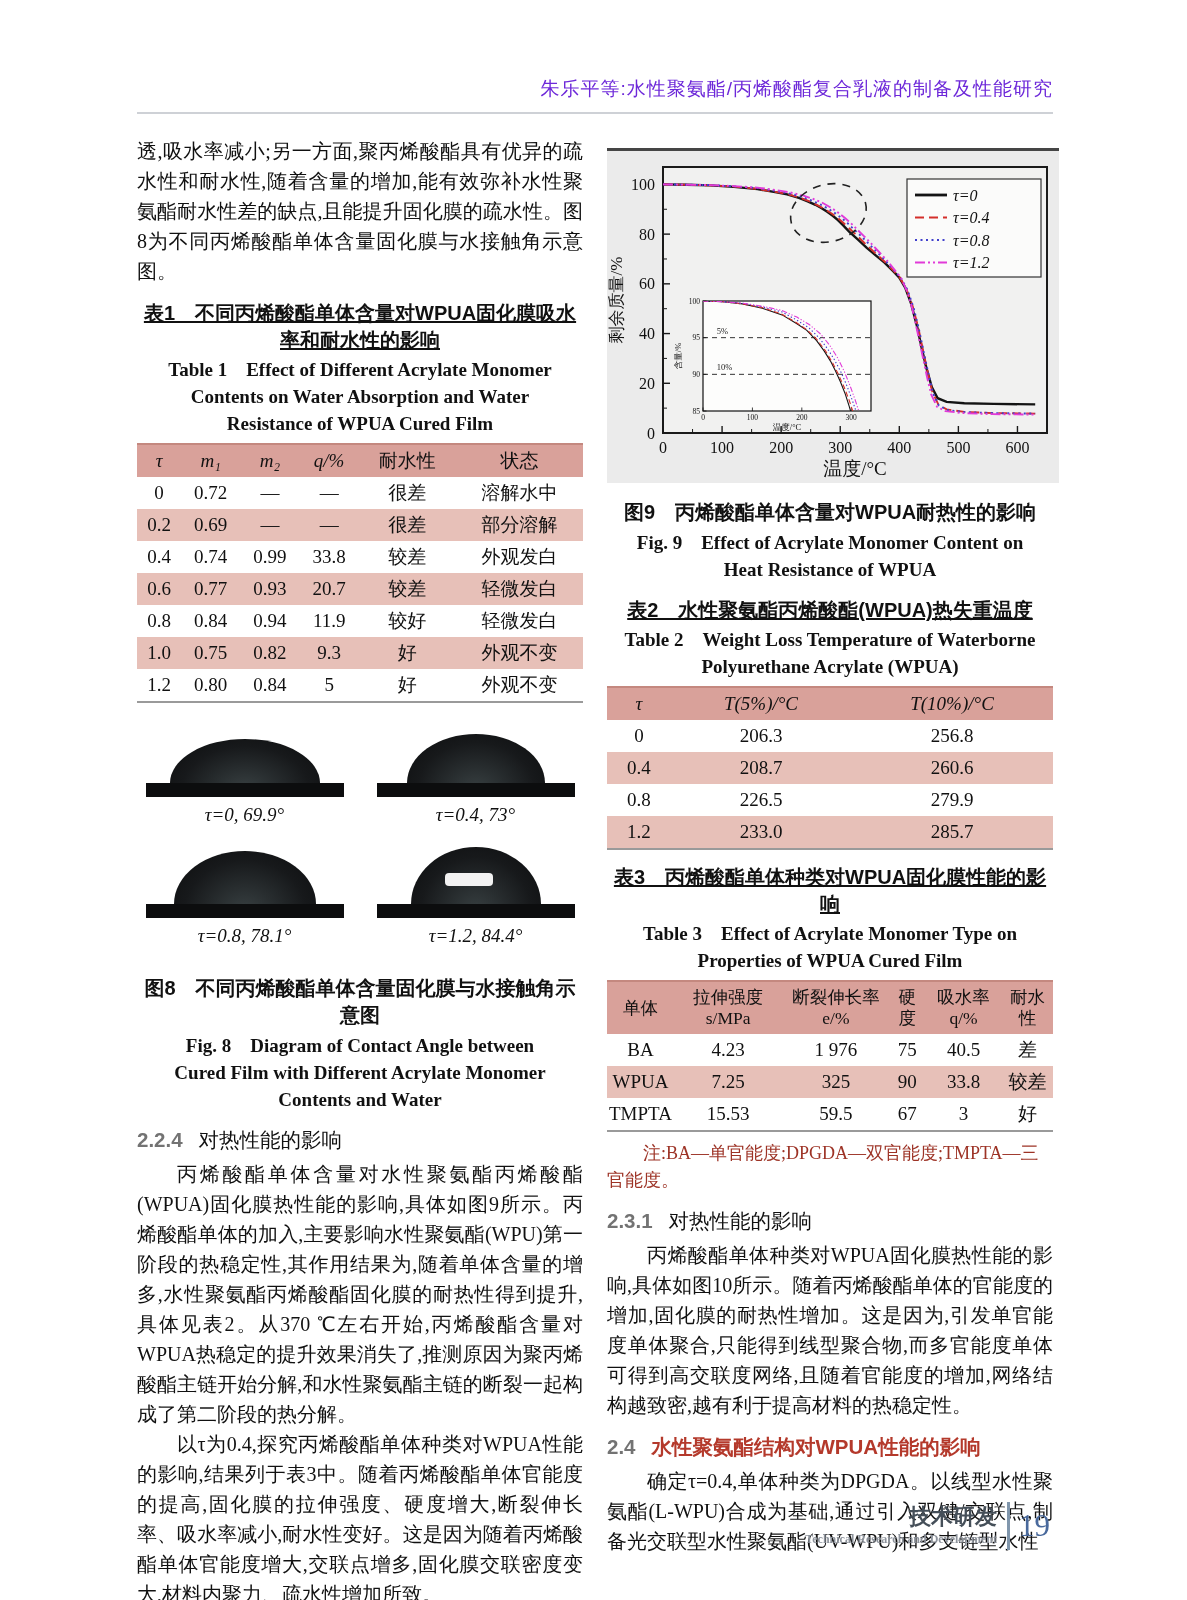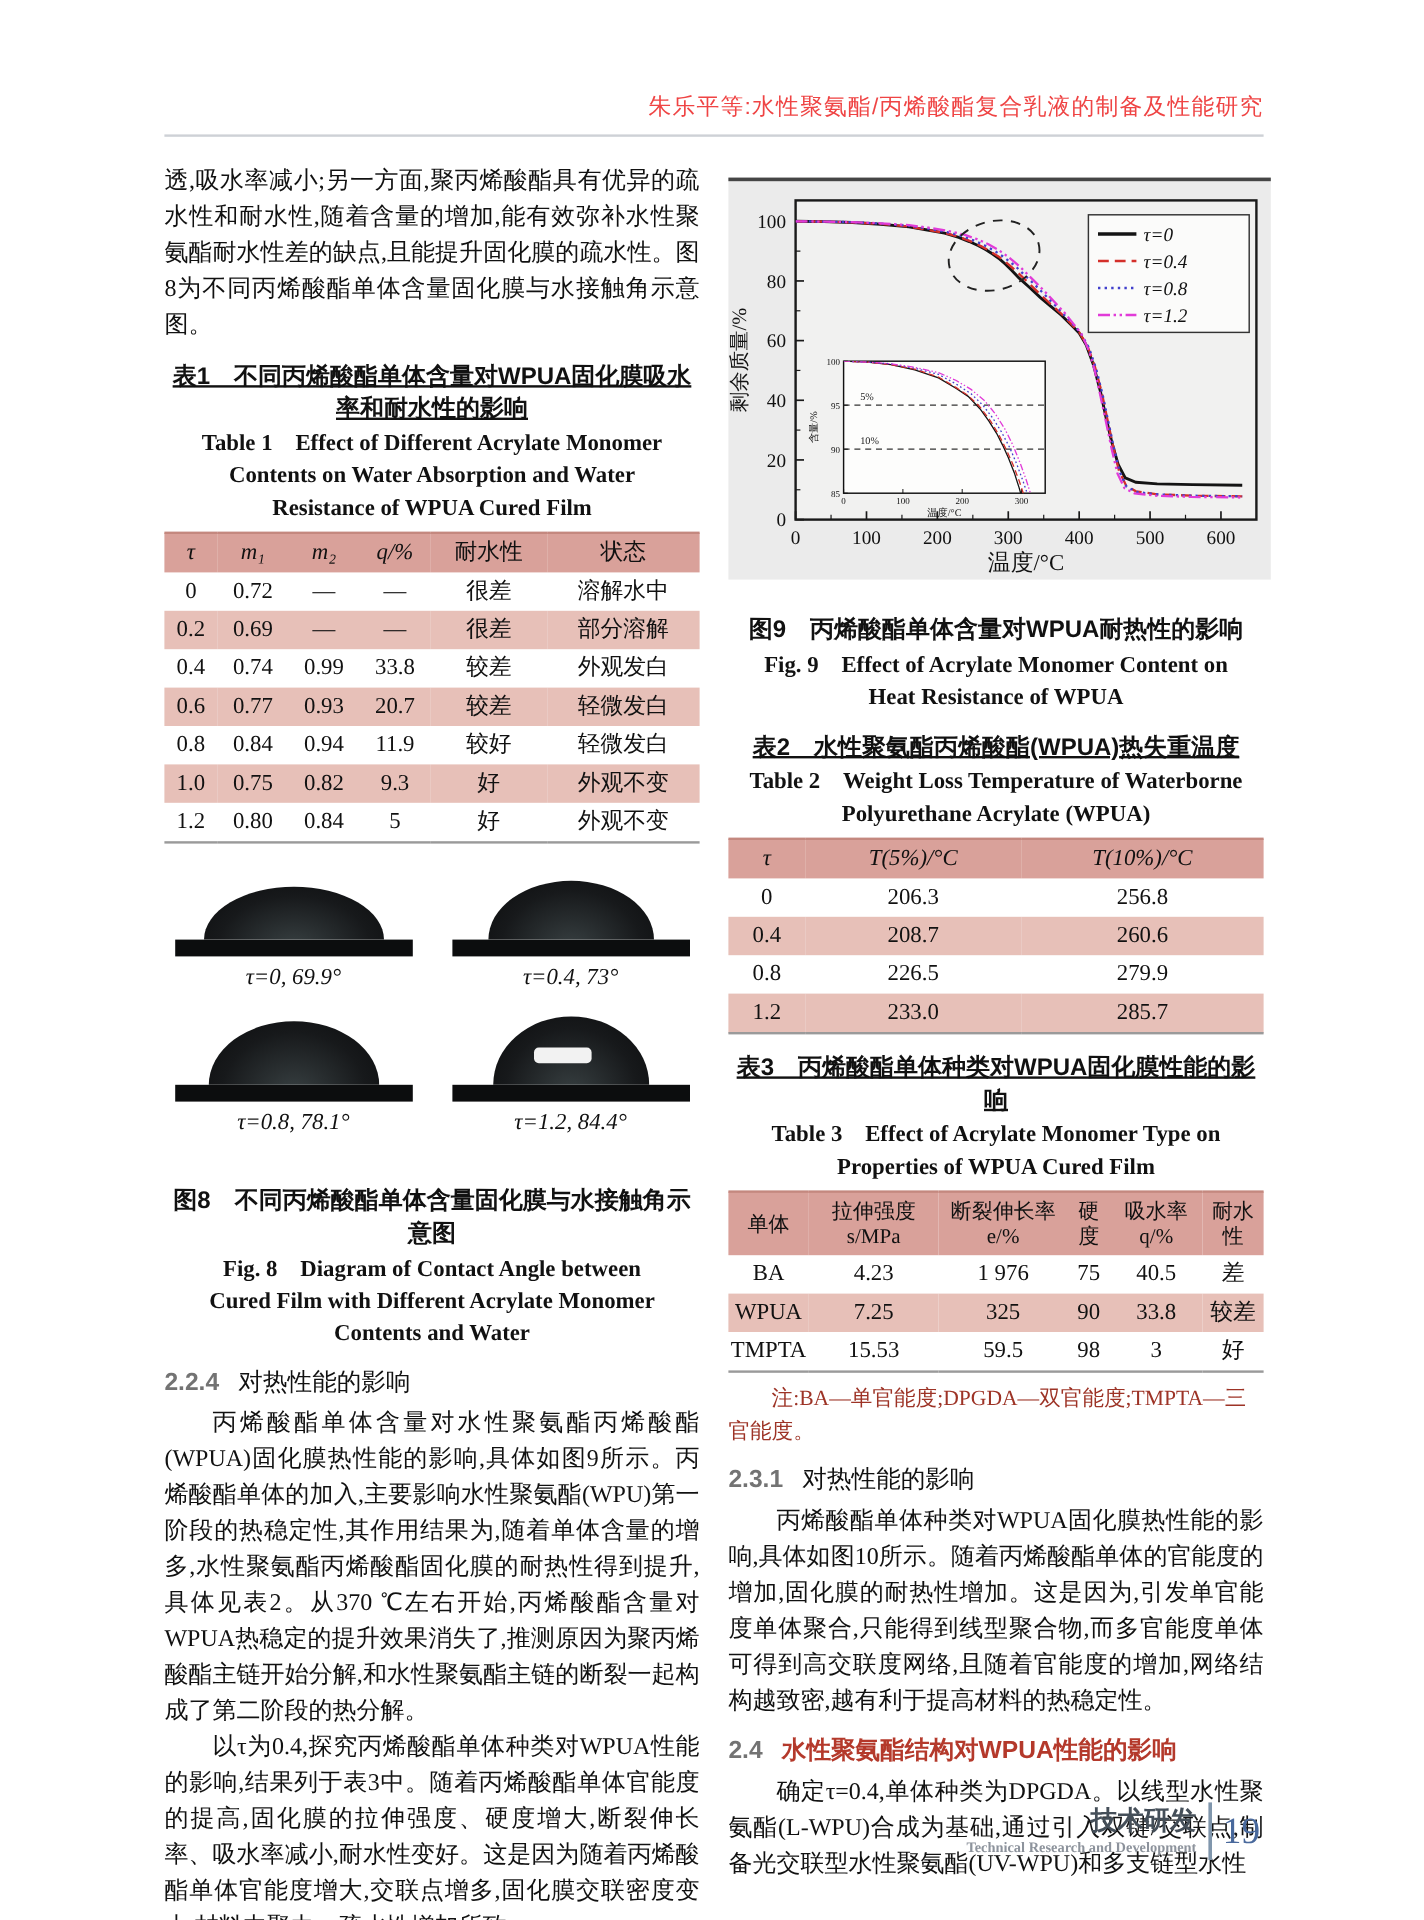--- a/index.html
+++ b/index.html
@@ -1,20 +1,20 @@
 <!DOCTYPE html>
 <html><head>
 <meta charset="utf-8">
 <style>
   html,body{margin:0;padding:0;background:#fff;}
   .page{width:1187px;height:1600px;position:relative;background:#ffffff;overflow:hidden;
         font-family:"Liberation Serif",serif;color:#111;}
   .content{position:absolute;left:137px;top:0;width:916px;}
   .running-header{padding-top:76px;text-align:right;}
-  .running-title{font-size:19px;color:#ef4444;letter-spacing:1px;font-family:"Liberation Sans",sans-serif;}
+  .running-title{font-size:19px;color:#6d28d9;letter-spacing:1px;font-family:"Liberation Sans",sans-serif;}
   .header-rule{margin-top:10px;border-bottom:2px solid #ced1d6;}
   .columns{display:flex;gap:24px;margin-top:22px;}
   .col{width:446px;}
 
   .body-text{font-size:20px;line-height:30px;text-align:justify;margin:0;}
   .indent{text-indent:2em;}
 
   .tbl-title-zh{font-weight:bold;font-size:20px;text-align:center;margin:14px 6px 2px;
                 font-family:"Liberation Sans",sans-serif;text-decoration:underline;}
   .tbl-title-en{font-weight:bold;font-size:19px;text-align:center;margin:2px 10px 4px;line-height:27px;}
@@ -35,21 +35,21 @@
         background:radial-gradient(ellipse at 50% 115%, #384042 0%, #17191b 60%, #0b0c0d 100%);}
   .substrate{width:198px;height:14px;background:#0c0d0e;}
   .fig8-panel:nth-child(1) .dome{width:150px;height:44px;}
   .fig8-panel:nth-child(2) .dome{width:138px;height:49px;}
   .fig8-panel:nth-child(3) .dome{width:142px;height:53px;}
   .fig8-panel:nth-child(4) .dome{width:130px;height:57px;}
   .fig8-panel:nth-child(4) .dome::after{content:'';position:absolute;left:34px;top:26px;width:48px;height:13px;
         background:#f2f2f2;border-radius:4px;}
   .fig8-label{font-size:19px;font-style:italic;margin:7px 0 12px;}
 
-  .fig-cap-zh{text-align:center;font-weight:bold;font-size:20px;font-family:"Liberation Sans",sans-serif;margin-top:28px;}
+  .fig-cap-zh{text-align:center;font-weight:bold;font-size:20px;font-family:"Liberation Sans",sans-serif;margin-top:16px;}
   .fig-cap-en{text-align:center;font-weight:bold;font-size:19px;line-height:27px;margin:3px 26px 0;}
 
   .sec-head{margin:12px 0 4px;font-size:20.5px;line-height:30px;}
   .sec-num{color:#737373;font-weight:bold;font-family:"Liberation Sans",sans-serif;margin-right:16px;}
   .red-title{color:#b4392b;font-weight:bold;font-family:"Liberation Sans",sans-serif;}
 
   .figure9{width:452px;height:332px;background:#ebebeb;border-top:3px solid #454545;margin-top:12px;position:relative;}
   .figure9 svg{display:block;}
 
   .page-footer{position:absolute;right:137px;bottom:50px;display:flex;align-items:center;}
@@ -358,21 +358,21 @@
                   <td>7.25</td>
                   <td>325</td>
                   <td>90</td>
                   <td>33.8</td>
                   <td>较差</td>
                 </tr>
                 <tr>
                   <td>TMPTA</td>
                   <td>15.53</td>
                   <td>59.5</td>
-                  <td>98</td>
+                  <td>67</td>
                   <td>3</td>
                   <td>好</td>
                 </tr>
               </tbody>
           </table>
           <div class="tbl-note">注:BA—单官能度;DPGDA—双官能度;TMPTA—三官能度。</div>
         </div>
 
         <div class="sec-head">
           <span class="sec-num">2.3.1</span><span>对热性能的影响</span>

